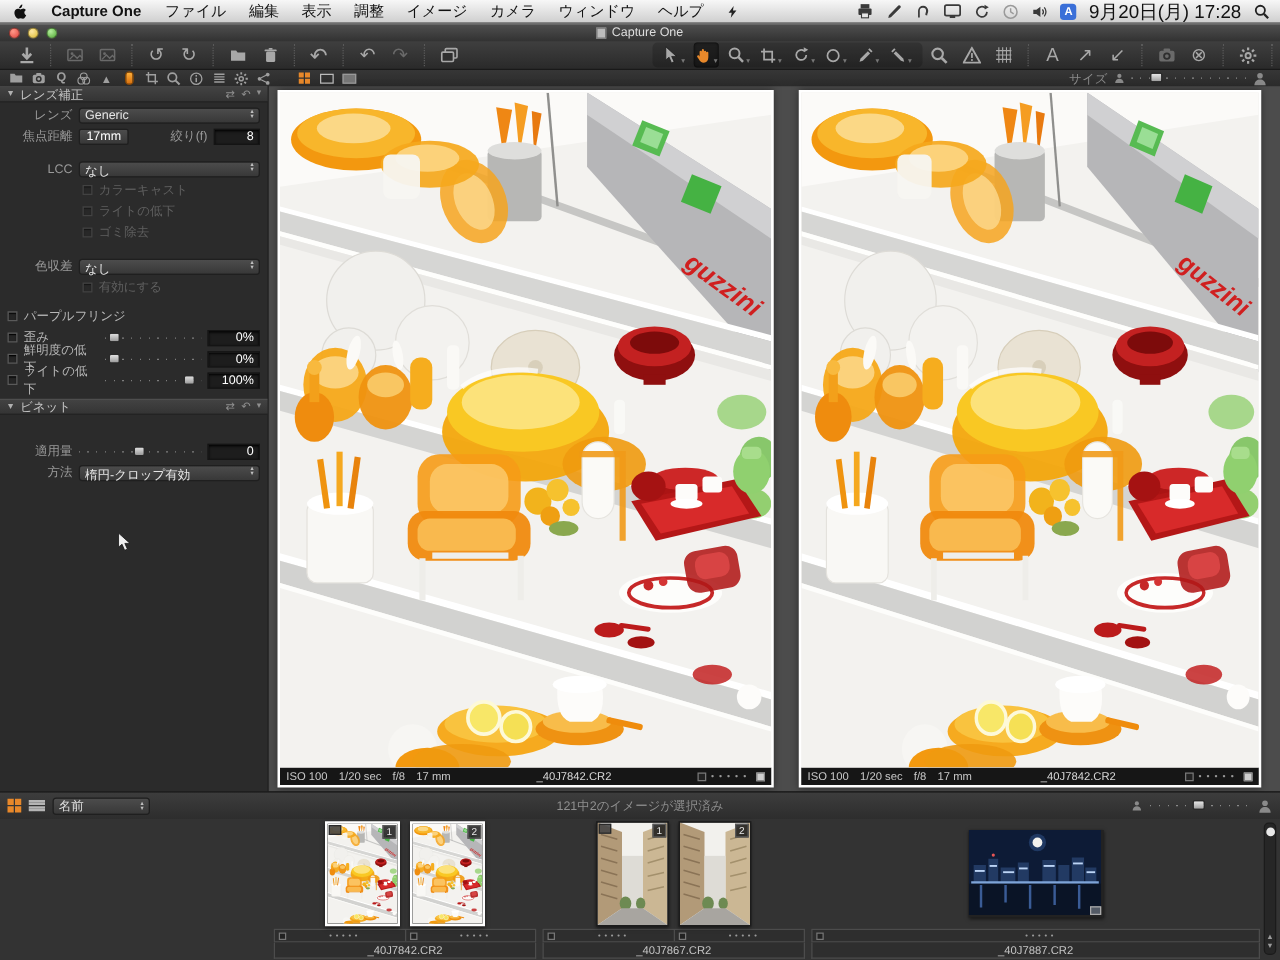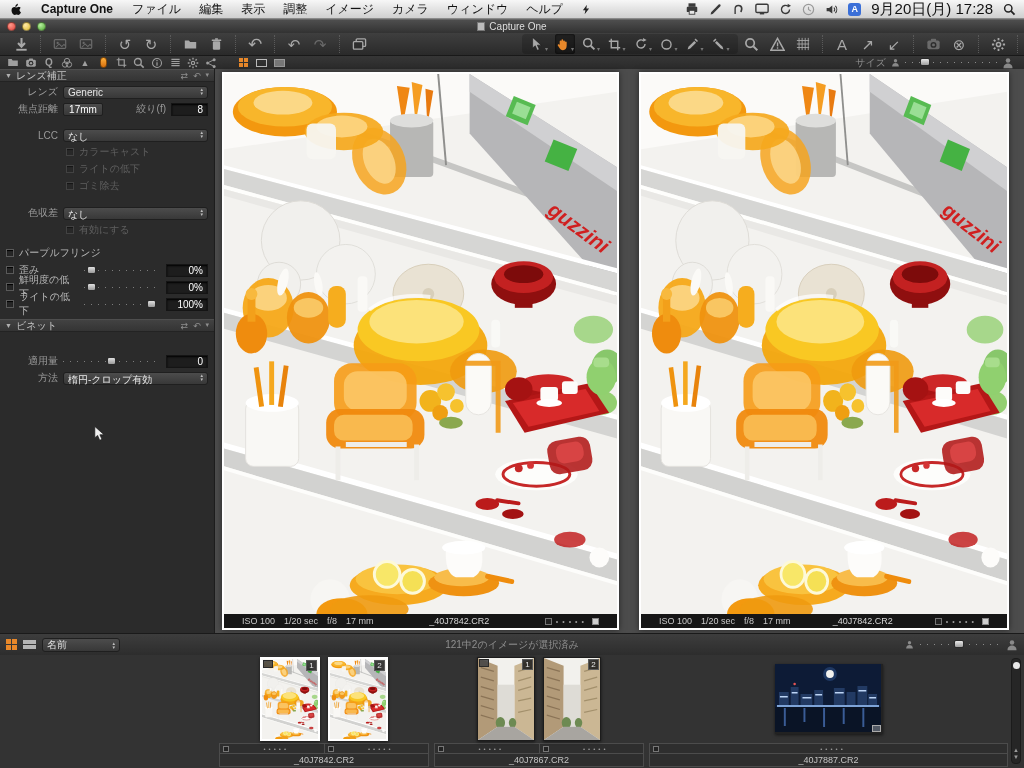--- a/index.html
+++ b/index.html
@@ -59,21 +59,21 @@
 .pslider .trk{position:absolute;left:0;right:0;top:5px;height:1px;background:repeating-linear-gradient(90deg,#7d7d7d 0 1px,transparent 1px 7px)}
 .pslider .th{position:absolute;top:1px;width:9px;height:8px;background:linear-gradient(#e0e0e0,#9a9a9a);border:1px solid #2a2a2a;border-radius:2px}
 .vb60{width:42px;flex:none}
 
 #viewer{position:absolute;top:69px;left:215px;width:809px;height:564px;background:#4c4c4c}
 .frame{position:absolute;top:3px;background:#fff;padding:2px;box-shadow:0 0 6px rgba(0,0,0,.5);display:flex;flex-direction:column}
 #frame1{left:7px;width:397px;height:558px}
 #frame2{left:424px;width:370px;height:558px}
 .photo{flex:1;overflow:hidden;background:#f3f2ef;position:relative}
 .photo svg{width:100%;height:100%}
-.istatus{height:14px;background:#161616;display:flex;align-items:center;font-size:9px;color:#c8c8c8;gap:9px;padding:0 18px;white-space:nowrap}
+.istatus{height:14px;background:#161616;display:flex;align-items:center;font-size:9px;color:#c8c8c8;gap:9px;padding:0 5px;white-space:nowrap}
 .istatus .fn{flex:1;text-align:center;color:#d8d8d8}
 .istatus .rt{display:flex;align-items:center;gap:4px}
 .mchk{width:7px;height:7px;border:1px solid #777;background:#222}
 .rdots{color:#9a9a9a;font-size:7px;letter-spacing:4px}
 .ctag{width:7px;height:7px;background:#cfcfcf;border:1px solid #888}
 
 #browserbar{position:absolute;top:633px;left:0;width:1024px;height:22px;background:linear-gradient(#3d3d3d,#2d2d2d);border-top:1px solid #1a1a1a;display:flex;align-items:center;padding:0 6px;font-size:10px;gap:6px}
 .bgrid{display:grid;grid-template-columns:5px 5px;grid-template-rows:5px 5px;gap:1px}
 .bgrid i{background:#e8882a}
 .blist{width:13px;height:11px;display:flex;flex-direction:column;justify-content:space-between;padding:1px 0}

